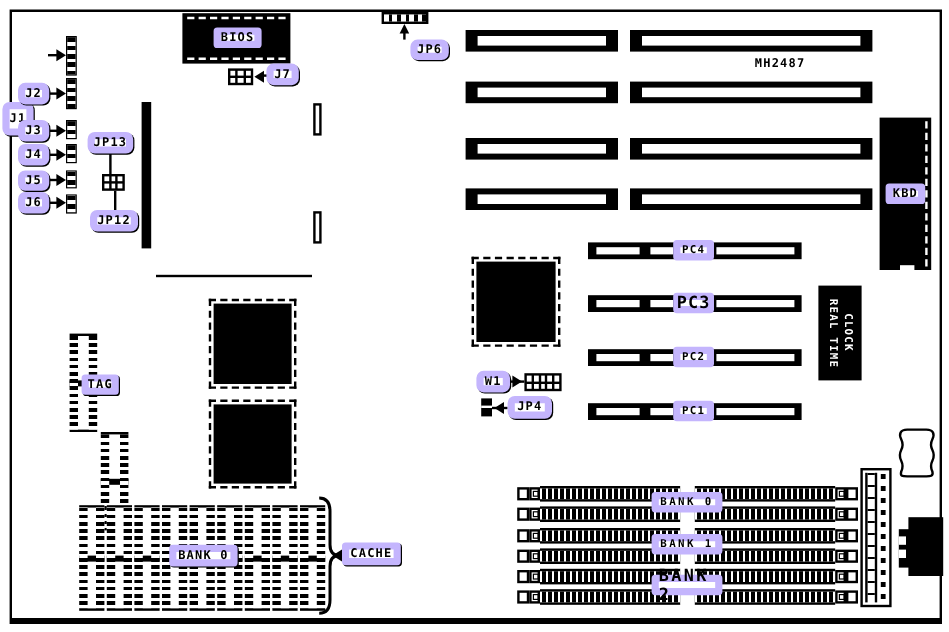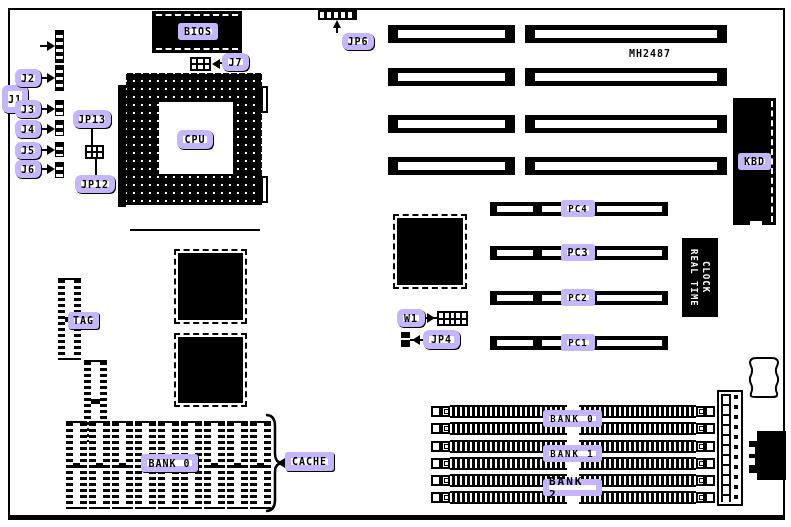--- a/index.html
+++ b/index.html
@@ -128,24 +128,20 @@
       <i></i>
       <i></i>
       <i></i>
       <i></i>
     </div>
   <div class="abs tri-l" style="left:212px;top:59px;"></div>
   <div class="abs line" style="left:218px;top:62px;width:5px;height:2px;"></div>
   <div class="abs lbl round" style="left:222px;top:53px;width:27px;height:18px;">J7</div>
 
   <div class="abs blackbox" style="left:118px;top:85px;width:8px;height:122px;"></div>
-  <div class="abs cpu-socket" style="left:126px;top:73px;width:136px;height:132px;">
-    <div class="abs cpu-inner" style="left:33px;top:29px;width:74px;height:72px;"></div>
-    <div class="abs lbl round" style="left:51px;top:57px;width:36px;height:19px;">CPU</div>
-  </div>
   <div class="abs" style="left:261px;top:86px;width:7px;height:27px;background:#fff;border:2px solid #000;box-sizing:border-box;"></div>
   <div class="abs" style="left:261px;top:176px;width:7px;height:27px;background:#fff;border:2px solid #000;box-sizing:border-box;"></div>
 
   <div class="abs line" style="left:130px;top:229px;width:130px;height:2px;"></div>
 
   <div class="abs hstrip" style="left:318px;top:10px;width:39px;height:10px;"></div>
   <div class="abs tri-u" style="left:333px;top:20px;"></div>
   <div class="abs line" style="left:336px;top:24px;width:2px;height:9px;"></div>
   <div class="abs lbl round" style="left:322px;top:33px;width:32px;height:17px;margin-left:20px;">JP6</div>
 
@@ -168,21 +164,21 @@
   <div class="abs pci" style="left:490px;top:202px;width:178px;">
     <b class="seg" style="left:7px;width:36px;"></b>
       <b class="seg" style="left:52px;width:19px;"></b>
       <b class="seg" style="left:107px;width:65px;"></b>
     <div class="abs lbl sq" style="left:71px;top:-2px;width:34px;height:17px;box-shadow:none;font-size:9px;">PC4</div>
   </div>
   <div class="abs pci" style="left:490px;top:246px;width:178px;">
     <b class="seg" style="left:7px;width:36px;"></b>
       <b class="seg" style="left:52px;width:19px;"></b>
       <b class="seg" style="left:107px;width:65px;"></b>
-    <div class="abs lbl sq" style="left:71px;top:-2px;width:34px;height:17px;box-shadow:none;font-size:10px;">PC3</div>
+    <div class="abs lbl sq" style="left:71px;top:-2px;width:34px;height:17px;box-shadow:none;font-size:14px;">PC3</div>
   </div>
   <div class="abs pci" style="left:490px;top:291px;width:178px;">
     <b class="seg" style="left:7px;width:36px;"></b>
       <b class="seg" style="left:52px;width:19px;"></b>
       <b class="seg" style="left:107px;width:65px;"></b>
     <div class="abs lbl sq" style="left:71px;top:-2px;width:34px;height:17px;box-shadow:none;font-size:9px;">PC2</div>
   </div>
   <div class="abs pci" style="left:490px;top:336px;width:178px;">
     <b class="seg" style="left:7px;width:36px;"></b>
       <b class="seg" style="left:52px;width:19px;"></b>
@@ -295,21 +291,21 @@
         <span class="clip"></span>
         <span class="pbar"></span>
         <span class="midgap"></span>
         <span class="pbar"></span>
         <span class="clip"></span>
         <span class="cap"></span>
       </div>
   </div>
   <div class="abs lbl sq" style="left:543px;top:410px;width:59px;height:17px;font-size:9px;letter-spacing:2px;box-shadow:none;">BANK 0</div>
   <div class="abs lbl sq" style="left:543px;top:445px;width:59px;height:17px;font-size:9px;letter-spacing:2px;box-shadow:none;">BANK 1</div>
-  <div class="abs lbl sq" style="left:543px;top:479px;width:59px;height:17px;font-size:11px;letter-spacing:2px;box-shadow:none;">BANK 2</div>
+  <div class="abs lbl sq" style="left:543px;top:479px;width:59px;height:17px;font-size:14px;letter-spacing:2px;box-shadow:none;">BANK 2</div>
 
   <div class="abs pwr" style="left:717px;top:390px;width:26px;height:116px;"></div>
 
   <svg class="abs" style="left:747px;top:356px;" width="34" height="43" viewBox="0 0 34 43">
     <path d="M9,2 H25 C31,2 32,6 30,10 C28.5,13 28.5,16 30,19 C31.5,22 31.5,25 30,28 C28.5,31 28.5,34 30,37 C31,41 28,41 25,41 H9 C5,41 3,41 4,37 C5.5,34 5.5,31 4,28 C2.5,25 2.5,22 4,19 C5.5,16 5.5,13 4,10 C2,6 3,2 9,2 Z" fill="#fff" stroke="#000" stroke-width="2"></path>
   </svg>
 
   <div class="abs blackbox" style="left:757px;top:431px;width:29px;height:49px;"></div>
   <div class="abs blackbox" style="left:749px;top:441px;width:10px;height:32px;"></div>
   <div class="abs" style="left:749px;top:447px;width:6px;height:7px;background:#fff;"></div>

